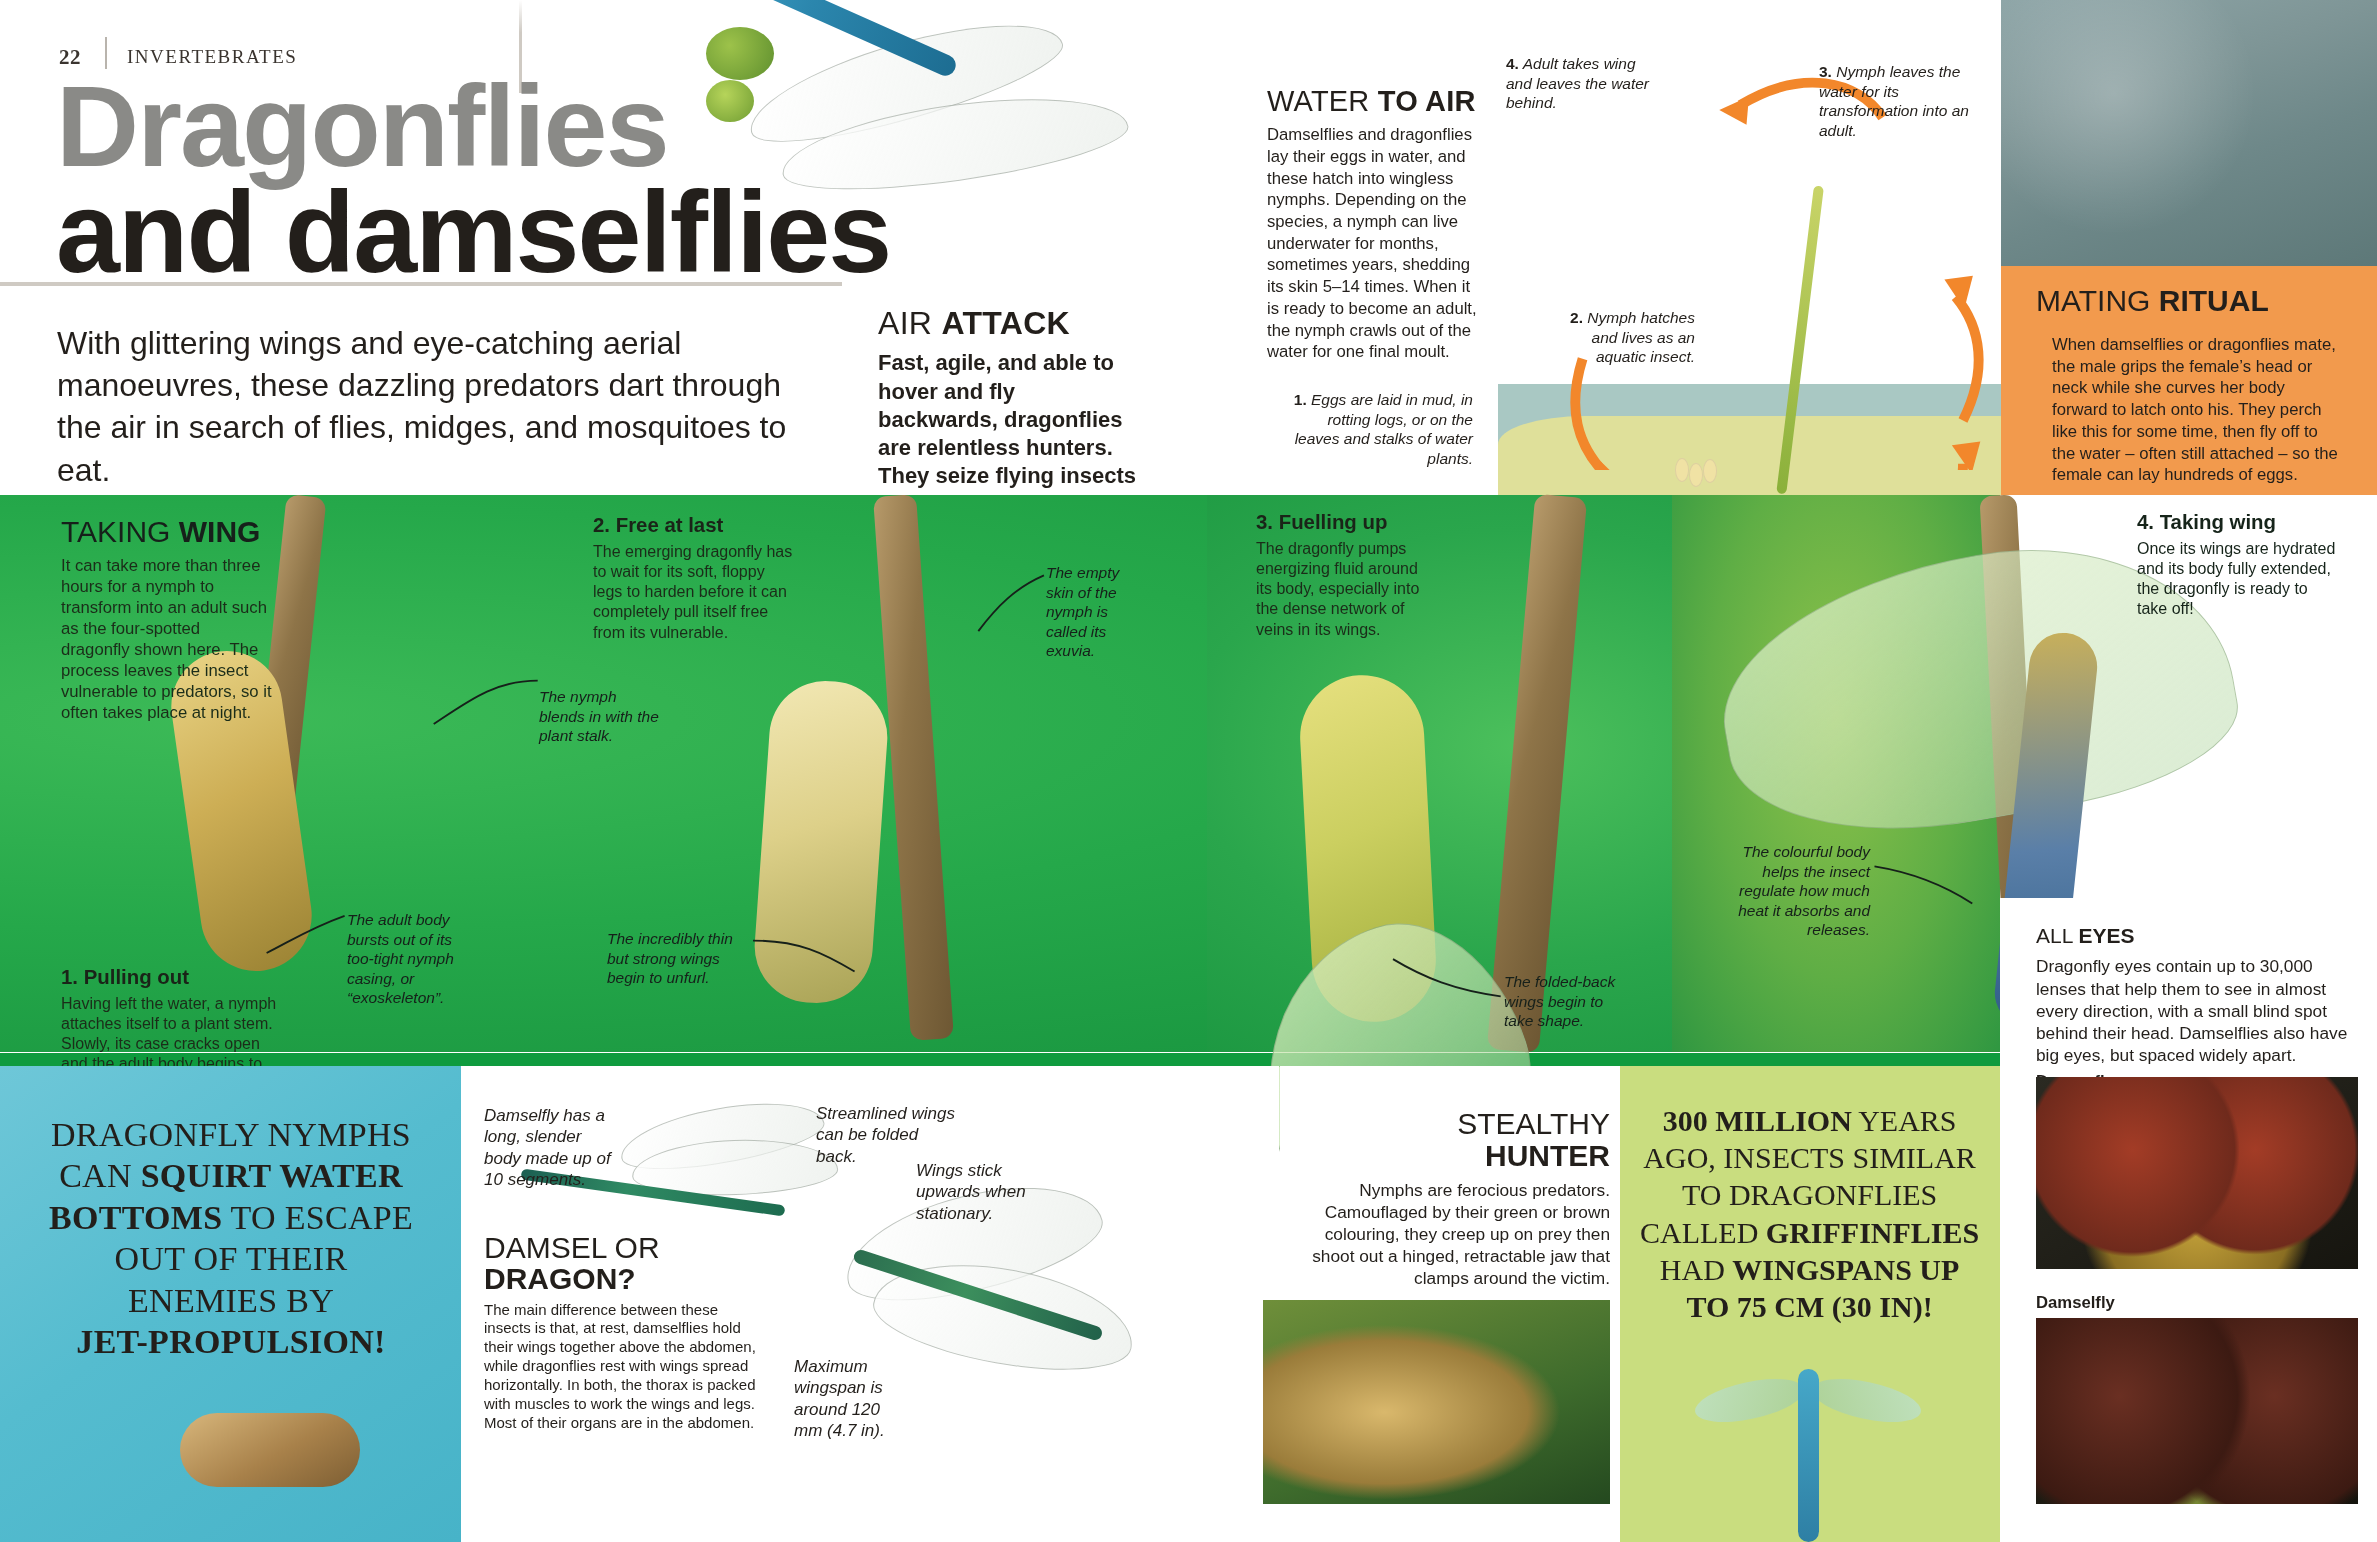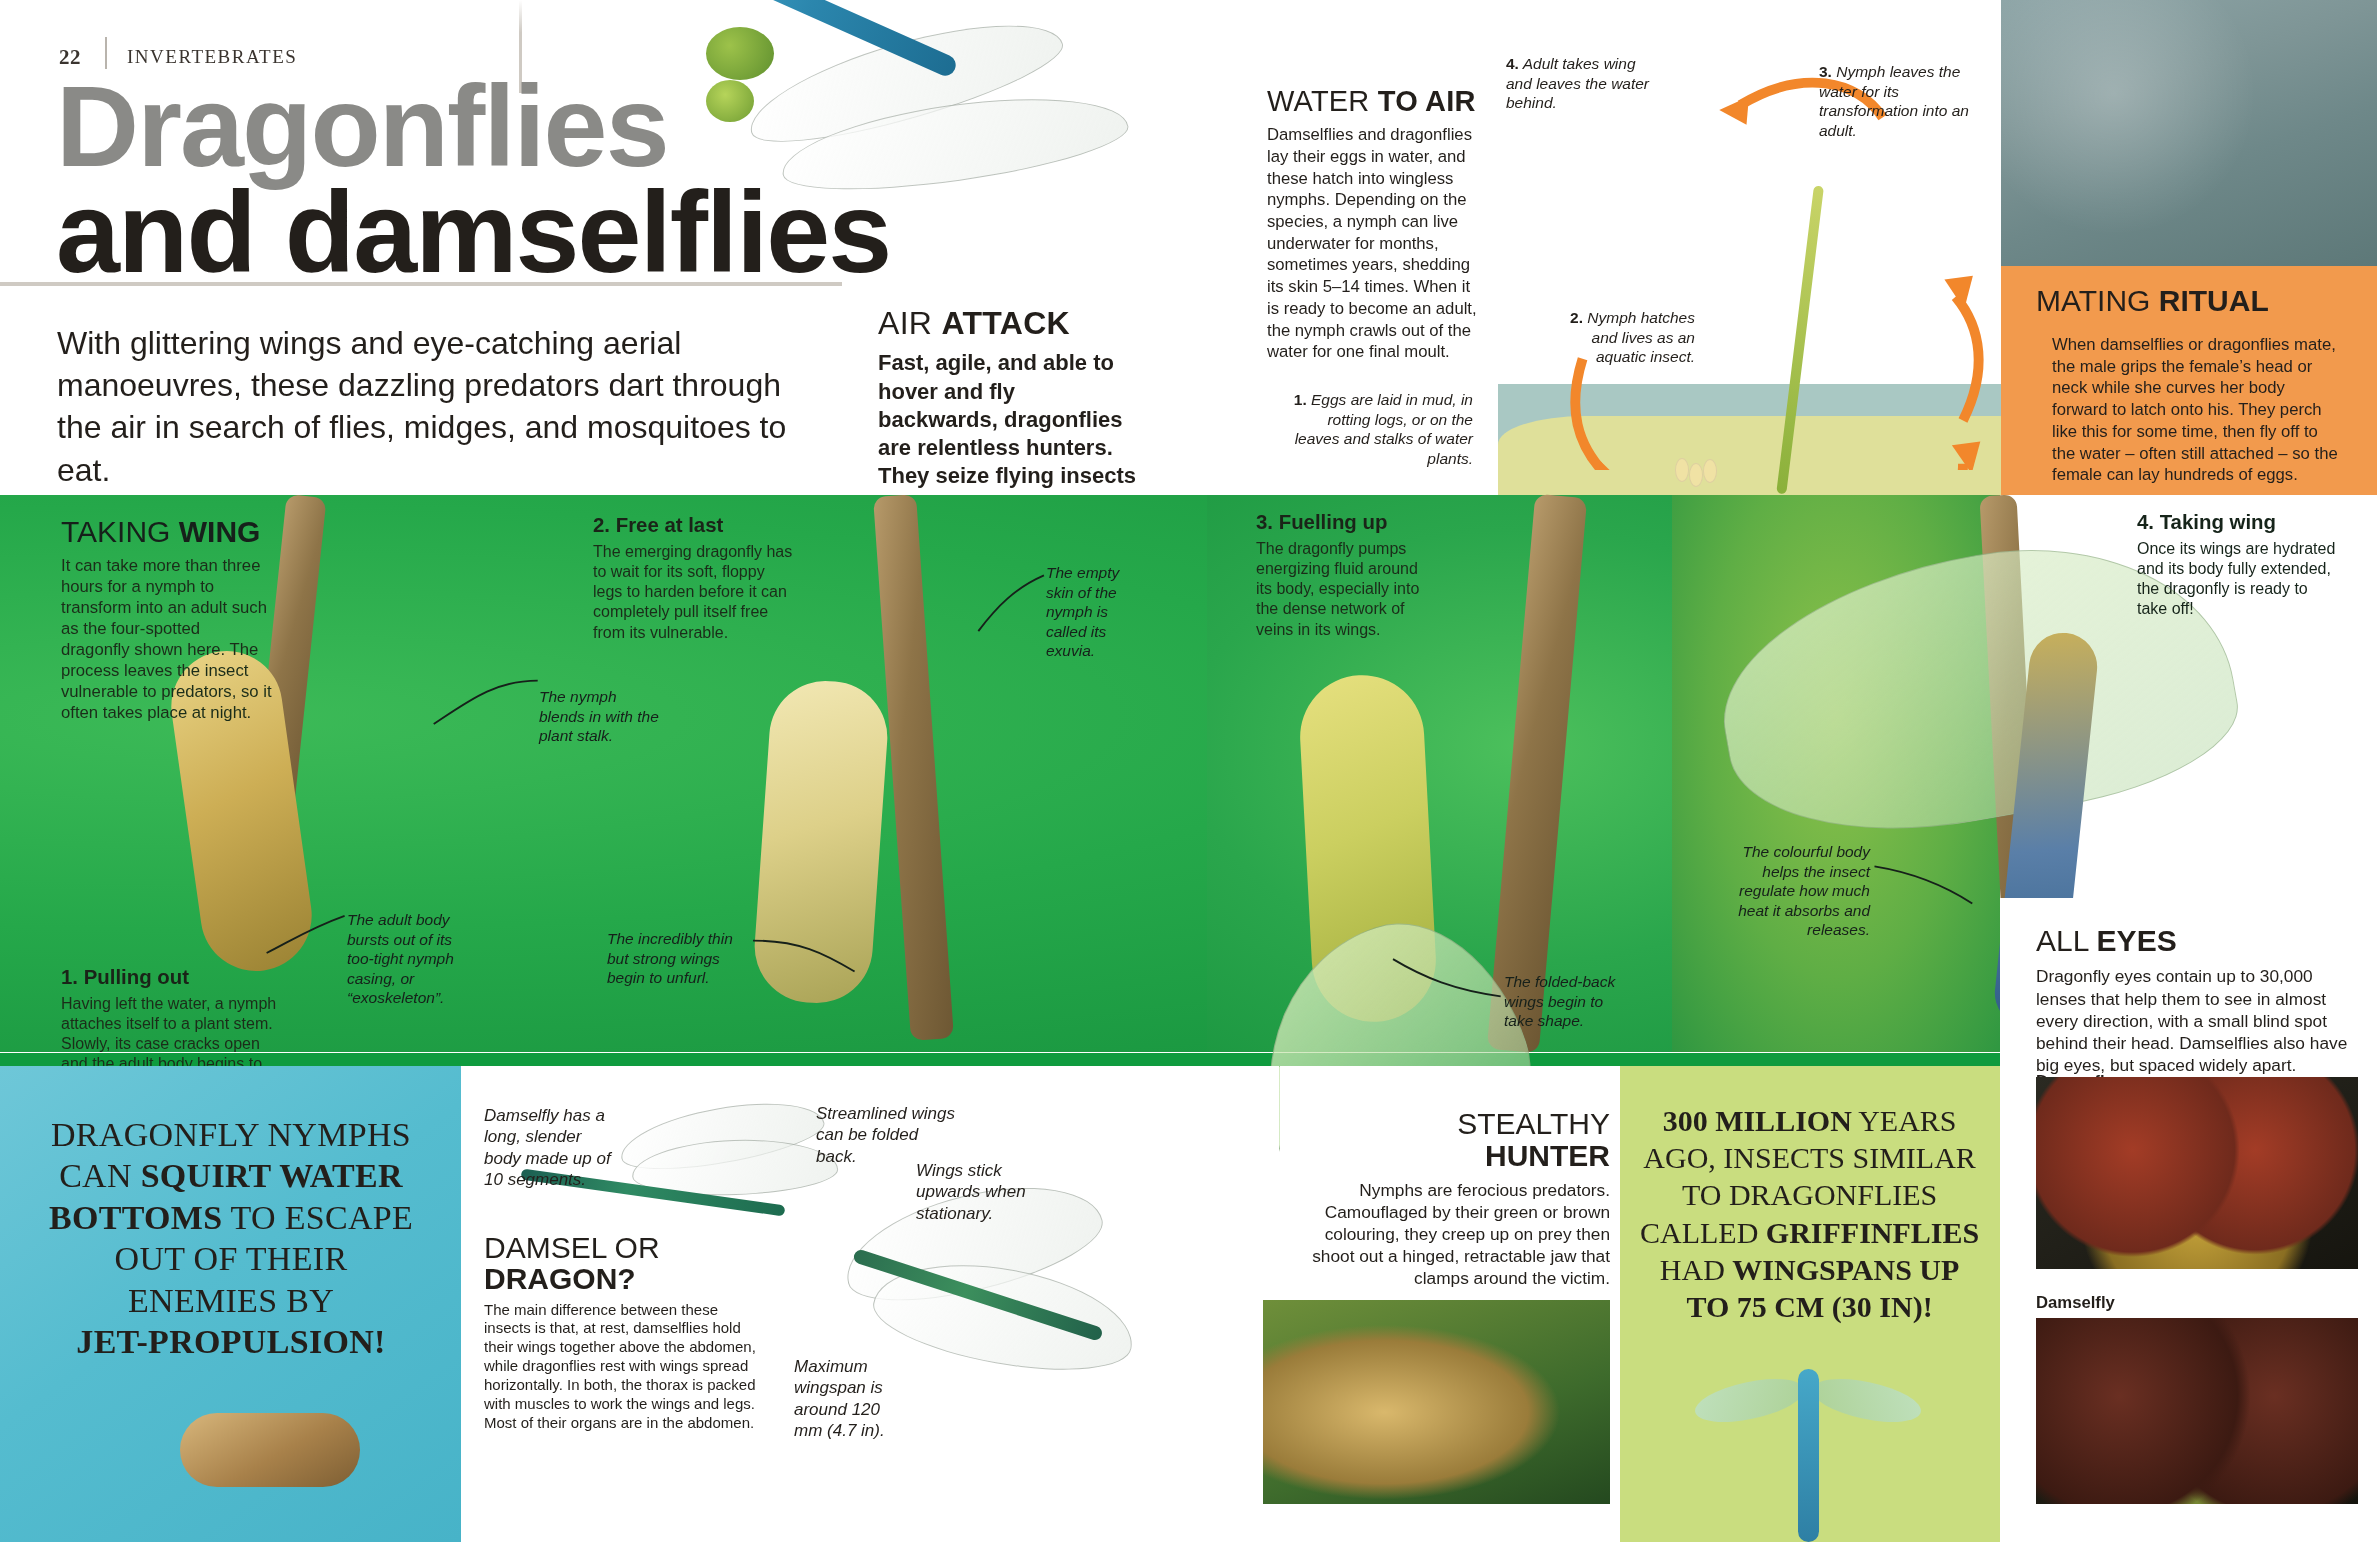--- a/index.html
+++ b/index.html
@@ -99,21 +99,21 @@
   #lbl-blend{left:539px;top:687px;width:124px;}
   #lbl-adult{left:347px;top:910px;width:136px;}
   #lbl-thin{left:607px;top:929px;width:142px;}
   #lbl-empty{left:1046px;top:563px;width:99px;}
   #lbl-folded{left:1504px;top:972px;width:124px;}
   #lbl-colour{left:1734px;top:842px;width:136px;text-align:right;}
 
   
   #alleyes{left:2000px;top:898px;width:378px;height:645px;background:#ffffff;}
   #alleyes-txt{left:2036px;top:924px;width:322px;}
-  #alleyes-txt h2{margin:0 0 7.4px 0;font-size:30px;font-weight:300;}
+  #alleyes-txt h2{margin:0 0 7.4px 0;font-size:21px;font-weight:300;}
   #alleyes-txt h2 b{font-weight:700;}
   #alleyes-txt p{margin:0;font-size:17.3px;line-height:1.28;}
   .eye-cap{position:absolute;font-size:16.7px;font-weight:700;color:#231f1b;}
   #cap-dragonfly{left:2036px;top:1072px;}
   #cap-damselfly{left:2036px;top:1293px;}
   #photo-dragonfly{left:2036px;top:1077px;width:322px;height:192px;
      background:
        radial-gradient(circle at 30% 38%, #a33c26 0%, #6f2a1c 40%, transparent 42%),
        radial-gradient(circle at 68% 38%, #a33c26 0%, #6f2a1c 40%, transparent 42%),
        radial-gradient(circle at 50% 72%, #c9a63c 0%, #8a6e22 45%, transparent 55%),

